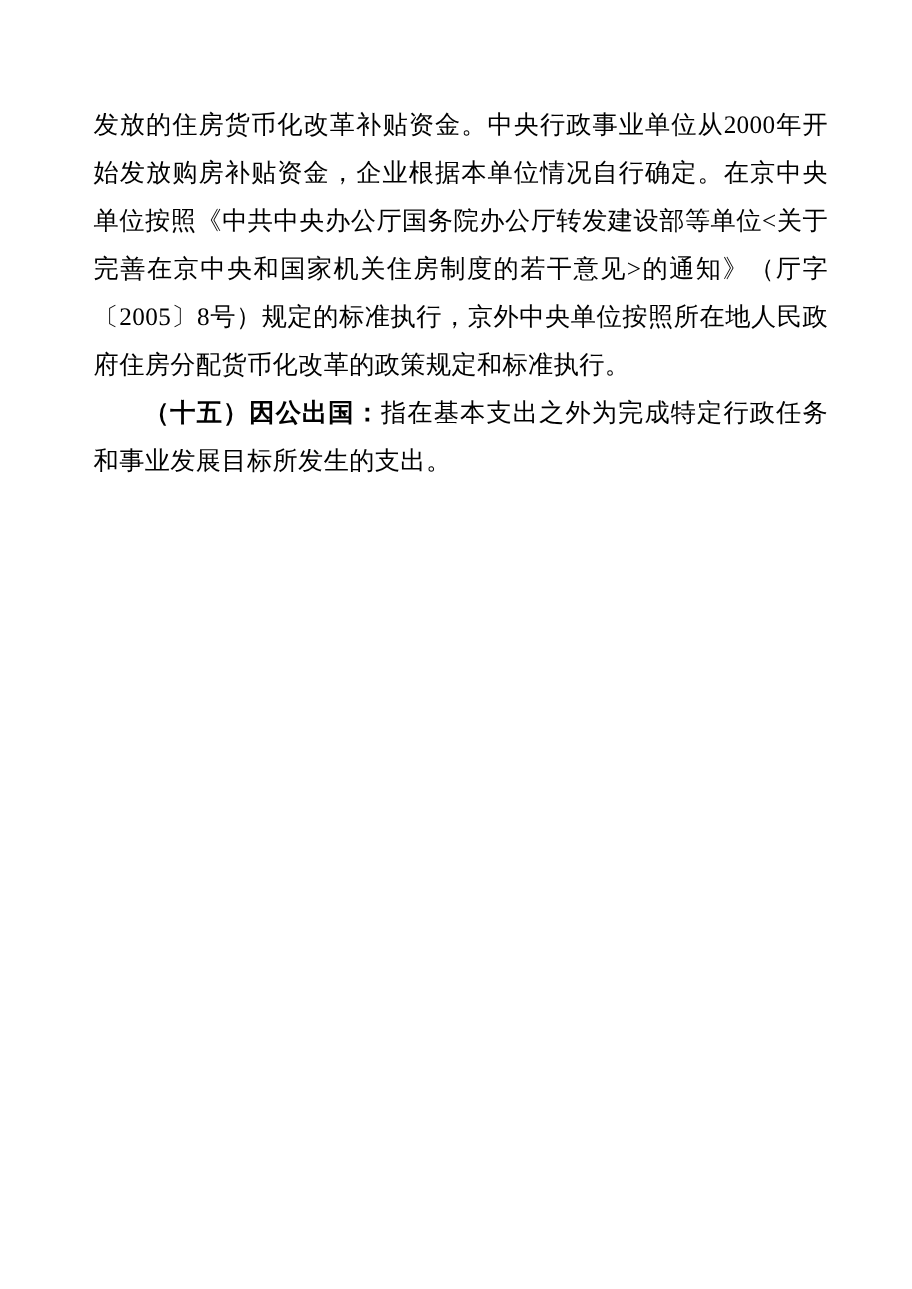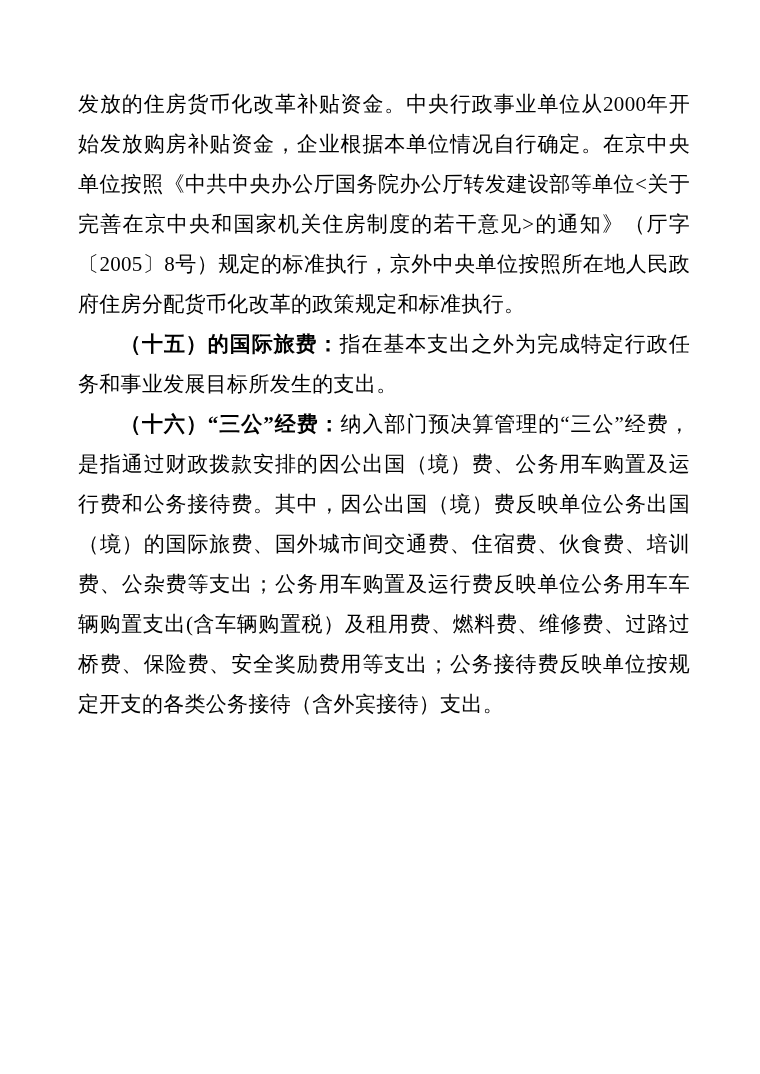--- a/index.html
+++ b/index.html
@@ -52,23 +52,20 @@
 
 <div class="page">
   <div class="content">
 
     <p>
       <span class="head"></span><span class="body">发放的住房货币化改革补贴资金。中央行政事业单位从2000年开始发放购房补贴资金，企业根据本单位情况自行确定。在京中央单位按照《中共中央办公厅国务院办公厅转发建设部等单位&lt;关于完善在京中央和国家机关住房制度的若干意见&gt;的通知》（厅字〔2005〕8号）规定的标准执行，京外中央单位按照所在地人民政府住房分配货币化改革的政策规定和标准执行。</span>
     </p>
 
 
     <p class="para-indent">
-      <span class="head">（十五）的国际旅费：</span><span class="body">指在基本支出之外为完成特定行政任务和事业发展目标所发生的支出。</span>
+      <span class="head">（十五）因公出国：</span><span class="body">指在基本支出之外为完成特定行政任务和事业发展目标所发生的支出。</span>
     </p>
 
-    <p class="para-indent">
-      <span class="head">（十六）“三公”经费：</span><span class="body">纳入部门预决算管理的“三公”经费，是指通过财政拨款安排的因公出国（境）费、公务用车购置及运行费和公务接待费。其中，因公出国（境）费反映单位公务出国（境）的国际旅费、国外城市间交通费、住宿费、伙食费、培训费、公杂费等支出；公务用车购置及运行费反映单位公务用车车辆购置支出(含车辆购置税）及租用费、燃料费、维修费、过路过桥费、保险费、安全奖励费用等支出；公务接待费反映单位按规定开支的各类公务接待（含外宾接待）支出。</span>
-    </p>
 
   </div>
 
   <div class="page-number">18</div>
 </div>
 
 </body></html>

